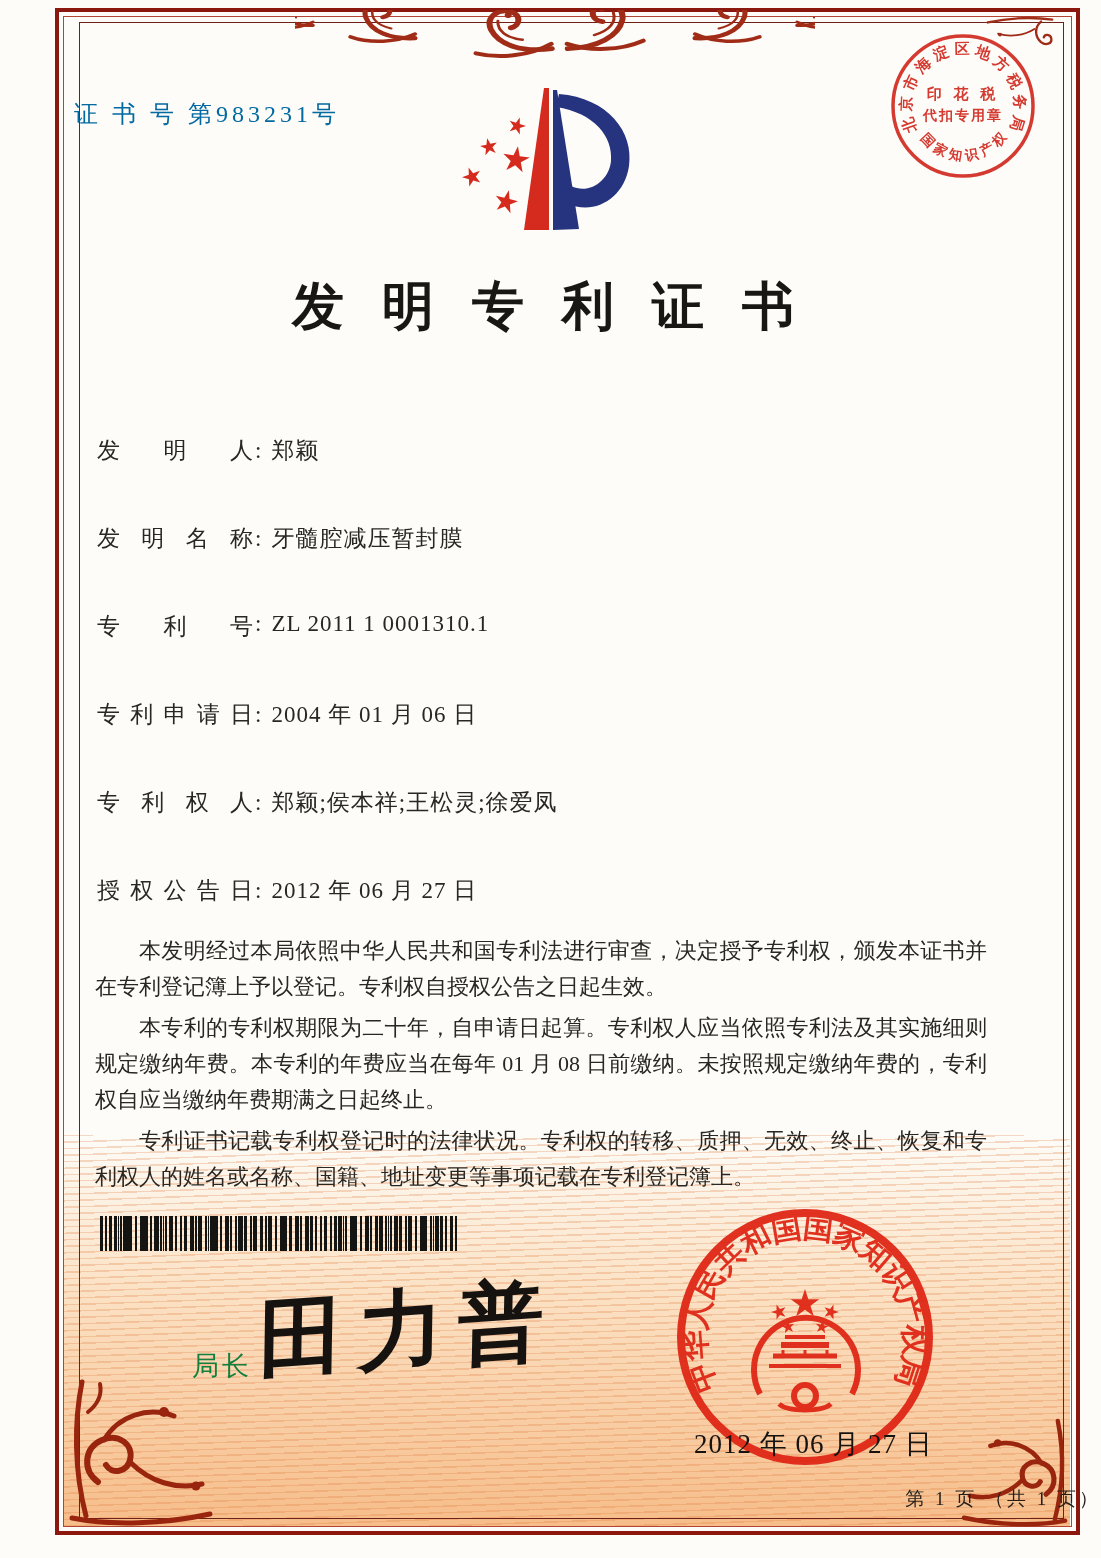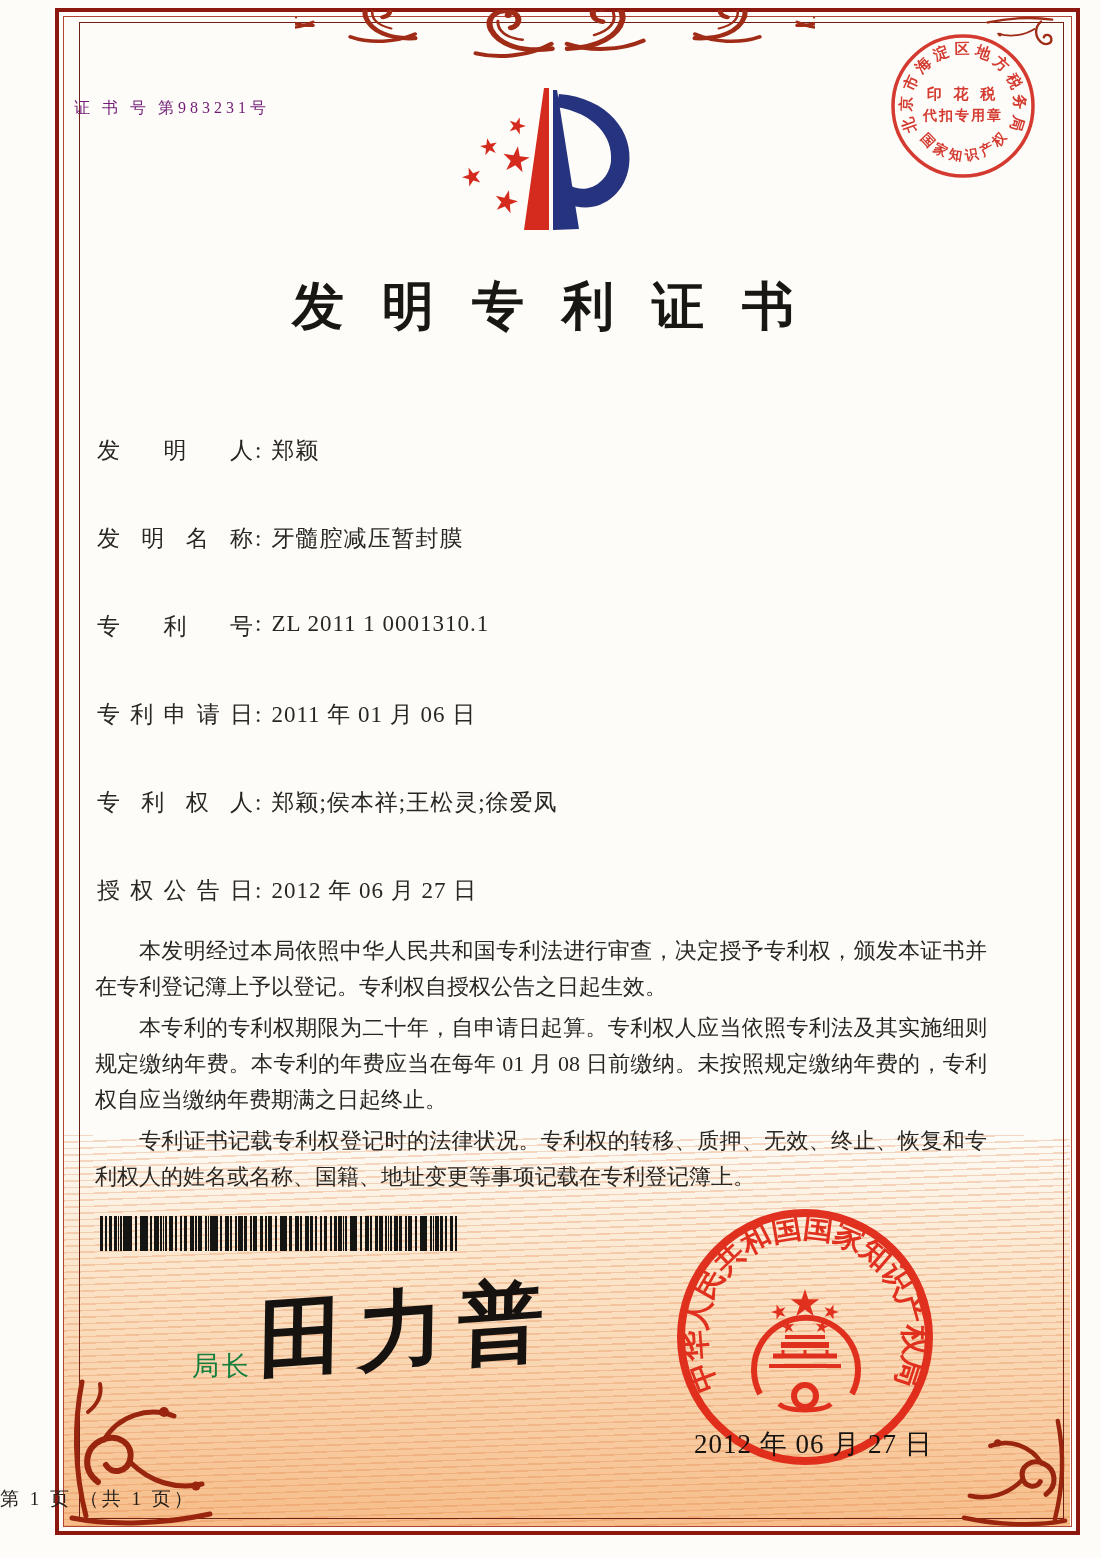--- a/index.html
+++ b/index.html
@@ -14,21 +14,21 @@
   .frame-inner{position:absolute;top:22px;left:79px;right:37px;bottom:39px;border:1.5px solid #702017;pointer-events:none;}
   .ornament{position:absolute;pointer-events:none;}
   
   .guilloche{
     position:absolute;left:64px;right:31px;bottom:32px;top:1135px;
     background:
       repeating-linear-gradient(178deg, rgba(223,122,62,.28) 0 1.5px, rgba(255,255,255,0) 1.5px 6.5px),
       linear-gradient(180deg, rgba(252,238,218,0) 0%, rgba(250,206,158,.55) 38%, rgba(245,178,118,.85) 100%);
   }
   
-  .cert-no{position:absolute;left:74px;top:98px;font-size:16px;letter-spacing:4px;color:#701a75;}
+  .cert-no{position:absolute;left:74px;top:98px;font-size:24px;letter-spacing:4px;color:#0369a1;}
   .logo{position:absolute;left:432px;top:80px;width:226px;height:164px;}
   .tax-stamp{position:absolute;left:888px;top:31px;width:150px;height:150px;opacity:.88;}
   .tax-stamp text{fill:#cf2015;font-family:"Liberation Serif","DejaVu Serif",serif;font-weight:bold;}
   .title{
     position:absolute;left:0;top:272px;width:100%;text-align:center;
     font-size:52px;font-weight:bold;letter-spacing:38px;padding-left:23px;box-sizing:border-box;color:#191714;
   }
   
   .fields{position:absolute;left:97px;top:435px;width:880px;}
   .frow{height:88px;font-size:23px;}
@@ -52,21 +52,21 @@
   .signature{
     position:absolute;left:258px;top:1272px;font-size:86px;color:#15120f;
     letter-spacing:14px;transform:rotate(-4deg) skewX(-5deg);font-weight:bold;
     font-family:"DejaVu Serif","Liberation Serif",serif;
   }
   
   .seal{position:absolute;left:676px;top:1208px;width:258px;height:258px;opacity:.93;}
   .seal text{fill:#df2413;font-family:"Liberation Serif","DejaVu Serif",serif;font-weight:bold;}
   .seal-date{position:absolute;left:694px;top:1426px;width:230px;font-size:27px;letter-spacing:1px;color:#161310;white-space:nowrap;}
   
-  .footer{position:absolute;left:0;top:1486px;width:100%;text-align:left;font-size:19px;letter-spacing:3px;color:#241f1a;}
+  .footer{position:absolute;left:0;top:1486px;width:100%;text-align:right;font-size:19px;letter-spacing:3px;color:#241f1a;}
 </style>
 </head>
 <body>
 
 <div class="page">
 
   <div class="guilloche"></div>
 
   <div class="frame-outer"></div>
   <div class="frame-mid"></div>
@@ -162,21 +162,21 @@
     <div class="frow">
       <span class="flabel">发明人</span><span class="fcolon">:</span><span class="fvalue">郑颖</span>
     </div>
     <div class="frow">
       <span class="flabel">发明名称</span><span class="fcolon">:</span><span class="fvalue">牙髓腔减压暂封膜</span>
     </div>
     <div class="frow">
       <span class="flabel">专利号</span><span class="fcolon">:</span><span class="fvalue">ZL 2011 1 0001310.1</span>
     </div>
     <div class="frow">
-      <span class="flabel">专利申请日</span><span class="fcolon">:</span><span class="fvalue">2011 年 01 月 06 日</span>
+      <span class="flabel">专利申请日</span><span class="fcolon">:</span><span class="fvalue">2004 年 01 月 06 日</span>
     </div>
     <div class="frow">
       <span class="flabel">专利权人</span><span class="fcolon">:</span><span class="fvalue">郑颖;侯本祥;王松灵;徐爱凤</span>
     </div>
     <div class="frow">
       <span class="flabel">授权公告日</span><span class="fcolon">:</span><span class="fvalue">2012 年 06 月 27 日</span>
     </div>
   </div>
 
   <div class="body-text">

